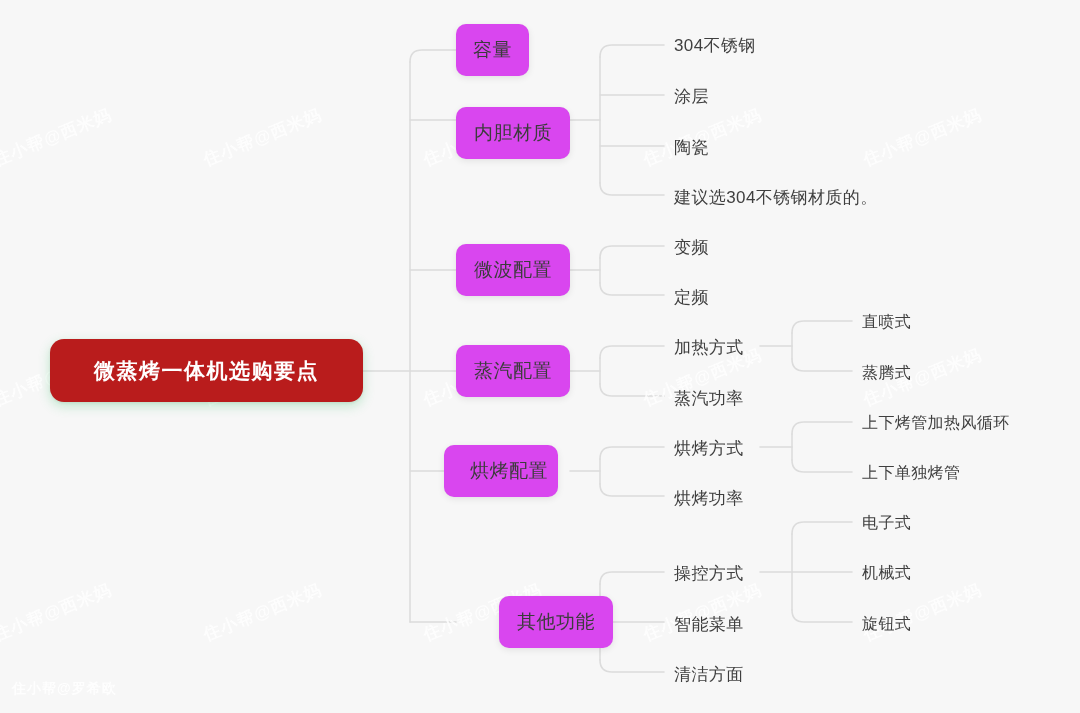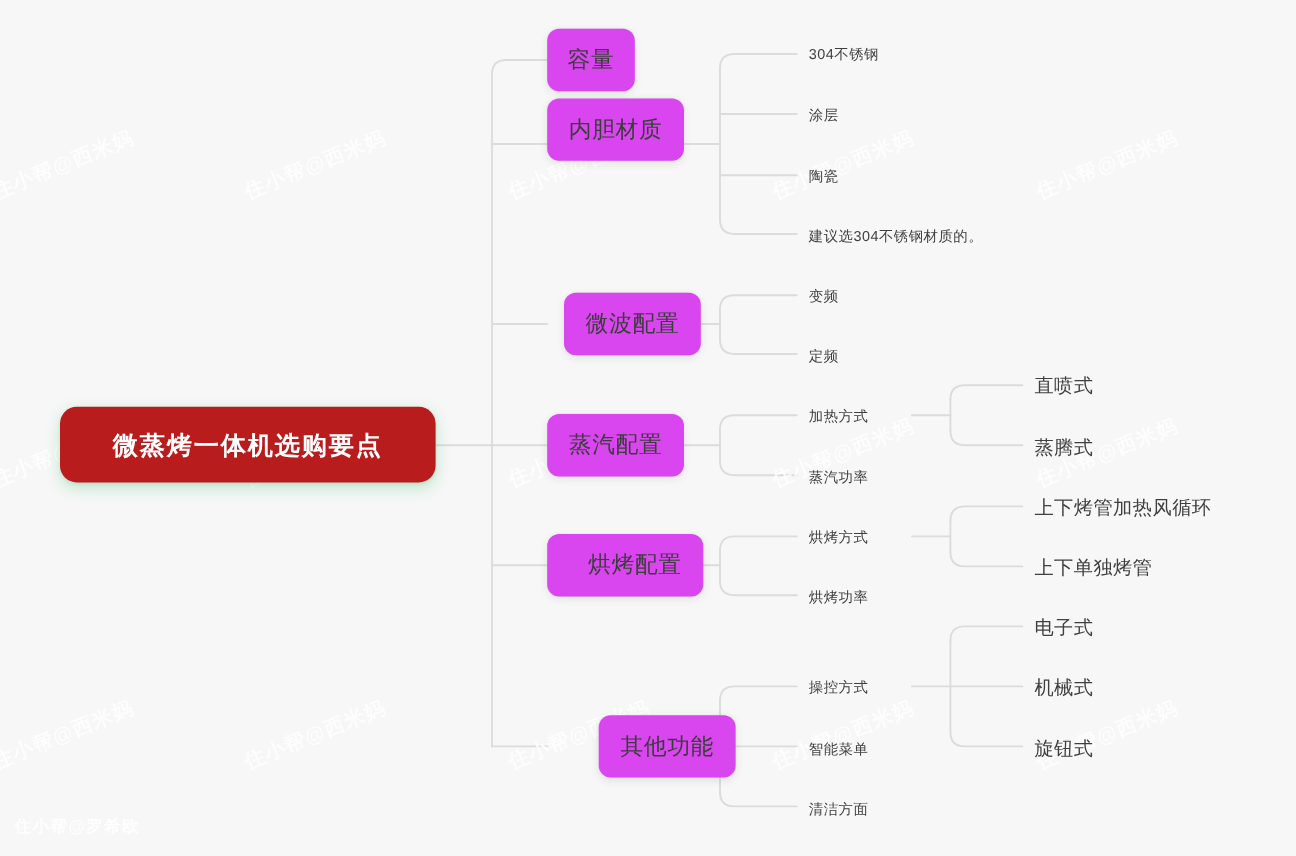--- a/index.html
+++ b/index.html
@@ -89,21 +89,21 @@
     border-radius: 10px;
     font-size: 19px;
     font-weight: 400;
     letter-spacing: 0.5px;
     box-shadow: 0 2px 7px rgba(0,0,0,0.085),
                 0 0 1px rgba(0,0,0,0.06);
   }
 
   .leaf {
     color: #3f3f3f;
-    font-size: 12px;
+    font-size: 17px;
     font-weight: 400;
     letter-spacing: 0.4px;
     justify-content: flex-start;
     background: transparent;
   }
   .leaf.lvl4 { font-size: 16px; }
 </style>
 </head>
 <body>
 
@@ -185,33 +185,33 @@
   <div class="wm-corner">住小帮@罗希欧</div>
 
   <div class="node root" style="left:50px; top:339px; width:313px; height:63px;">
     <span>微蒸烤一体机选购要点</span>
   </div>
 
   <div class="node card" style="left:456px; top:24px; width:73px; height:52px;">
     <span>容量</span>
   </div>
 
-  <div class="node card" style="left:456px; top:82px; width:114px; height:52px;">
+  <div class="node card" style="left:456px; top:107px; width:114px; height:52px;">
     <span>内胆材质</span>
   </div>
 
-  <div class="node card" style="left:456px; top:244px; width:114px; height:52px;margin-left:14px;">
+  <div class="node card" style="left:456px; top:244px; width:114px; height:52px;">
     <span>微波配置</span>
   </div>
 
   <div class="node card" style="left:456px; top:345px; width:114px; height:52px;">
     <span>蒸汽配置</span>
   </div>
 
-  <div class="node card" style="left:456px; top:445px; width:130px; height:52px;padding-left:16px;">
+  <div class="node card" style="left:444px; top:445px; width:114px; height:52px;padding-left:16px;">
     <span>烘烤配置</span>
   </div>
 
   <div class="node card" style="left:456px; top:596px; width:114px; height:52px;margin-left:43px;">
     <span>其他功能</span>
   </div>
 
   <div class="node leaf" style="left:674px; top:34px; height:22px;">
     <span>304不锈钢</span>
   </div>

